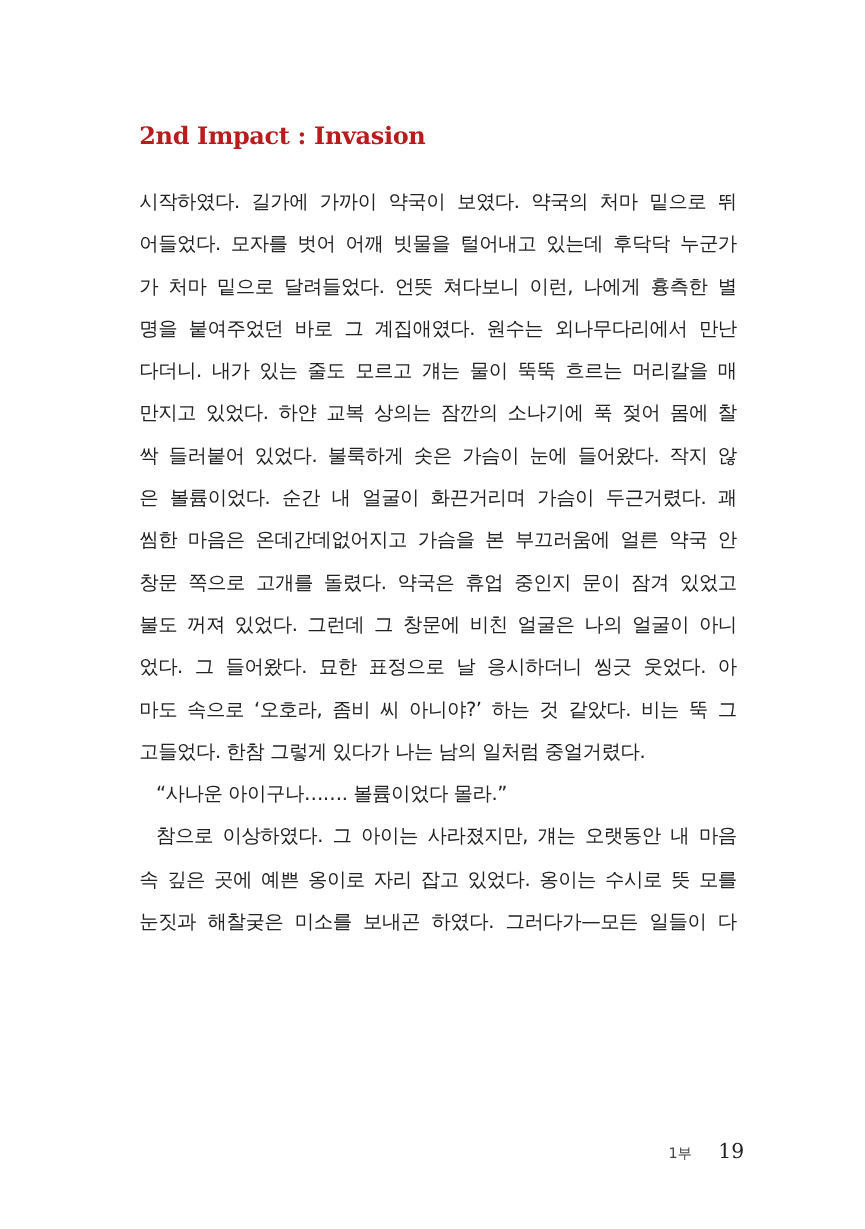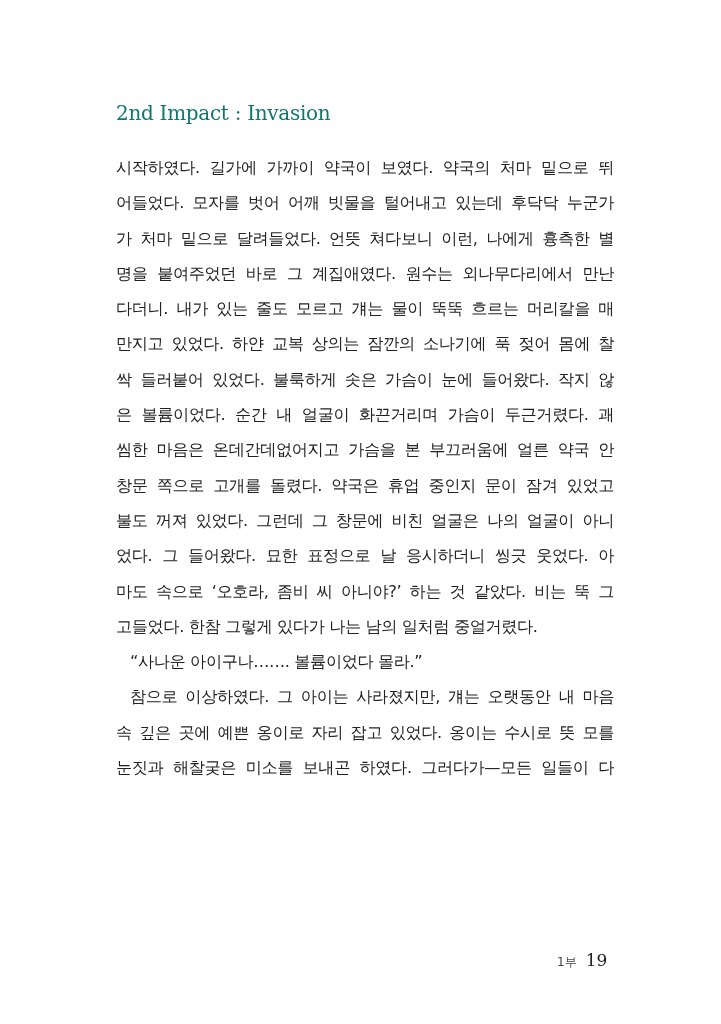--- a/index.html
+++ b/index.html
@@ -3,39 +3,39 @@
 <meta charset="utf-8">
 <style>
   html, body { margin:0; padding:0; }
   body {
     width:721px; height:1024px; background:#ffffff; position:relative; overflow:hidden;
     color:#1e1e1e;
   }
   .page { position:absolute; left:0; top:0; width:721px; height:1024px; }
   .chapter-title {
     position:absolute; left:116px; top:101px;
-    font-family:"DejaVu Serif", serif; font-size:20px; font-weight:normal; color:#0f766e;
+    font-family:"DejaVu Serif", serif; font-size:20px; font-weight:bold; color:#b91c1c;
     letter-spacing:-0.3px; white-space:nowrap;
   }
   .body-text {
     position:absolute; left:116px; top:150px; width:498px;
   }
   .line {
     display:block; height:35.3px; line-height:35.3px;
     font-family:"DejaVu Sans", sans-serif; font-size:16.2px; color:#222;
     white-space:nowrap; text-align:justify; text-align-last:justify;
     letter-spacing:-0.4px;
   }
   .line.indent { padding-left:14px; }
   .line.last { text-align-last:left; }
   .footer {
     position:absolute; left:557px; top:950px;
     font-family:"DejaVu Serif", serif; color:#222; white-space:nowrap;
   }
-  .footer .part { font-size:12px; color:#444; margin-right:9px; font-family:"DejaVu Sans", sans-serif; }
+  .footer .part { font-size:12px; color:#444; margin-right:22px; font-family:"DejaVu Sans", sans-serif; }
   .footer .num { font-size:17px; }
 </style>
 </head>
 <body>
 
 <div class="page">
   <div class="chapter-title">2nd Impact : Invasion</div>
 
   <div class="body-text" id="body-text">
       <span class="line">시작하였다. 길가에 가까이 약국이 보였다. 약국의 처마 밑으로 뛰</span>

